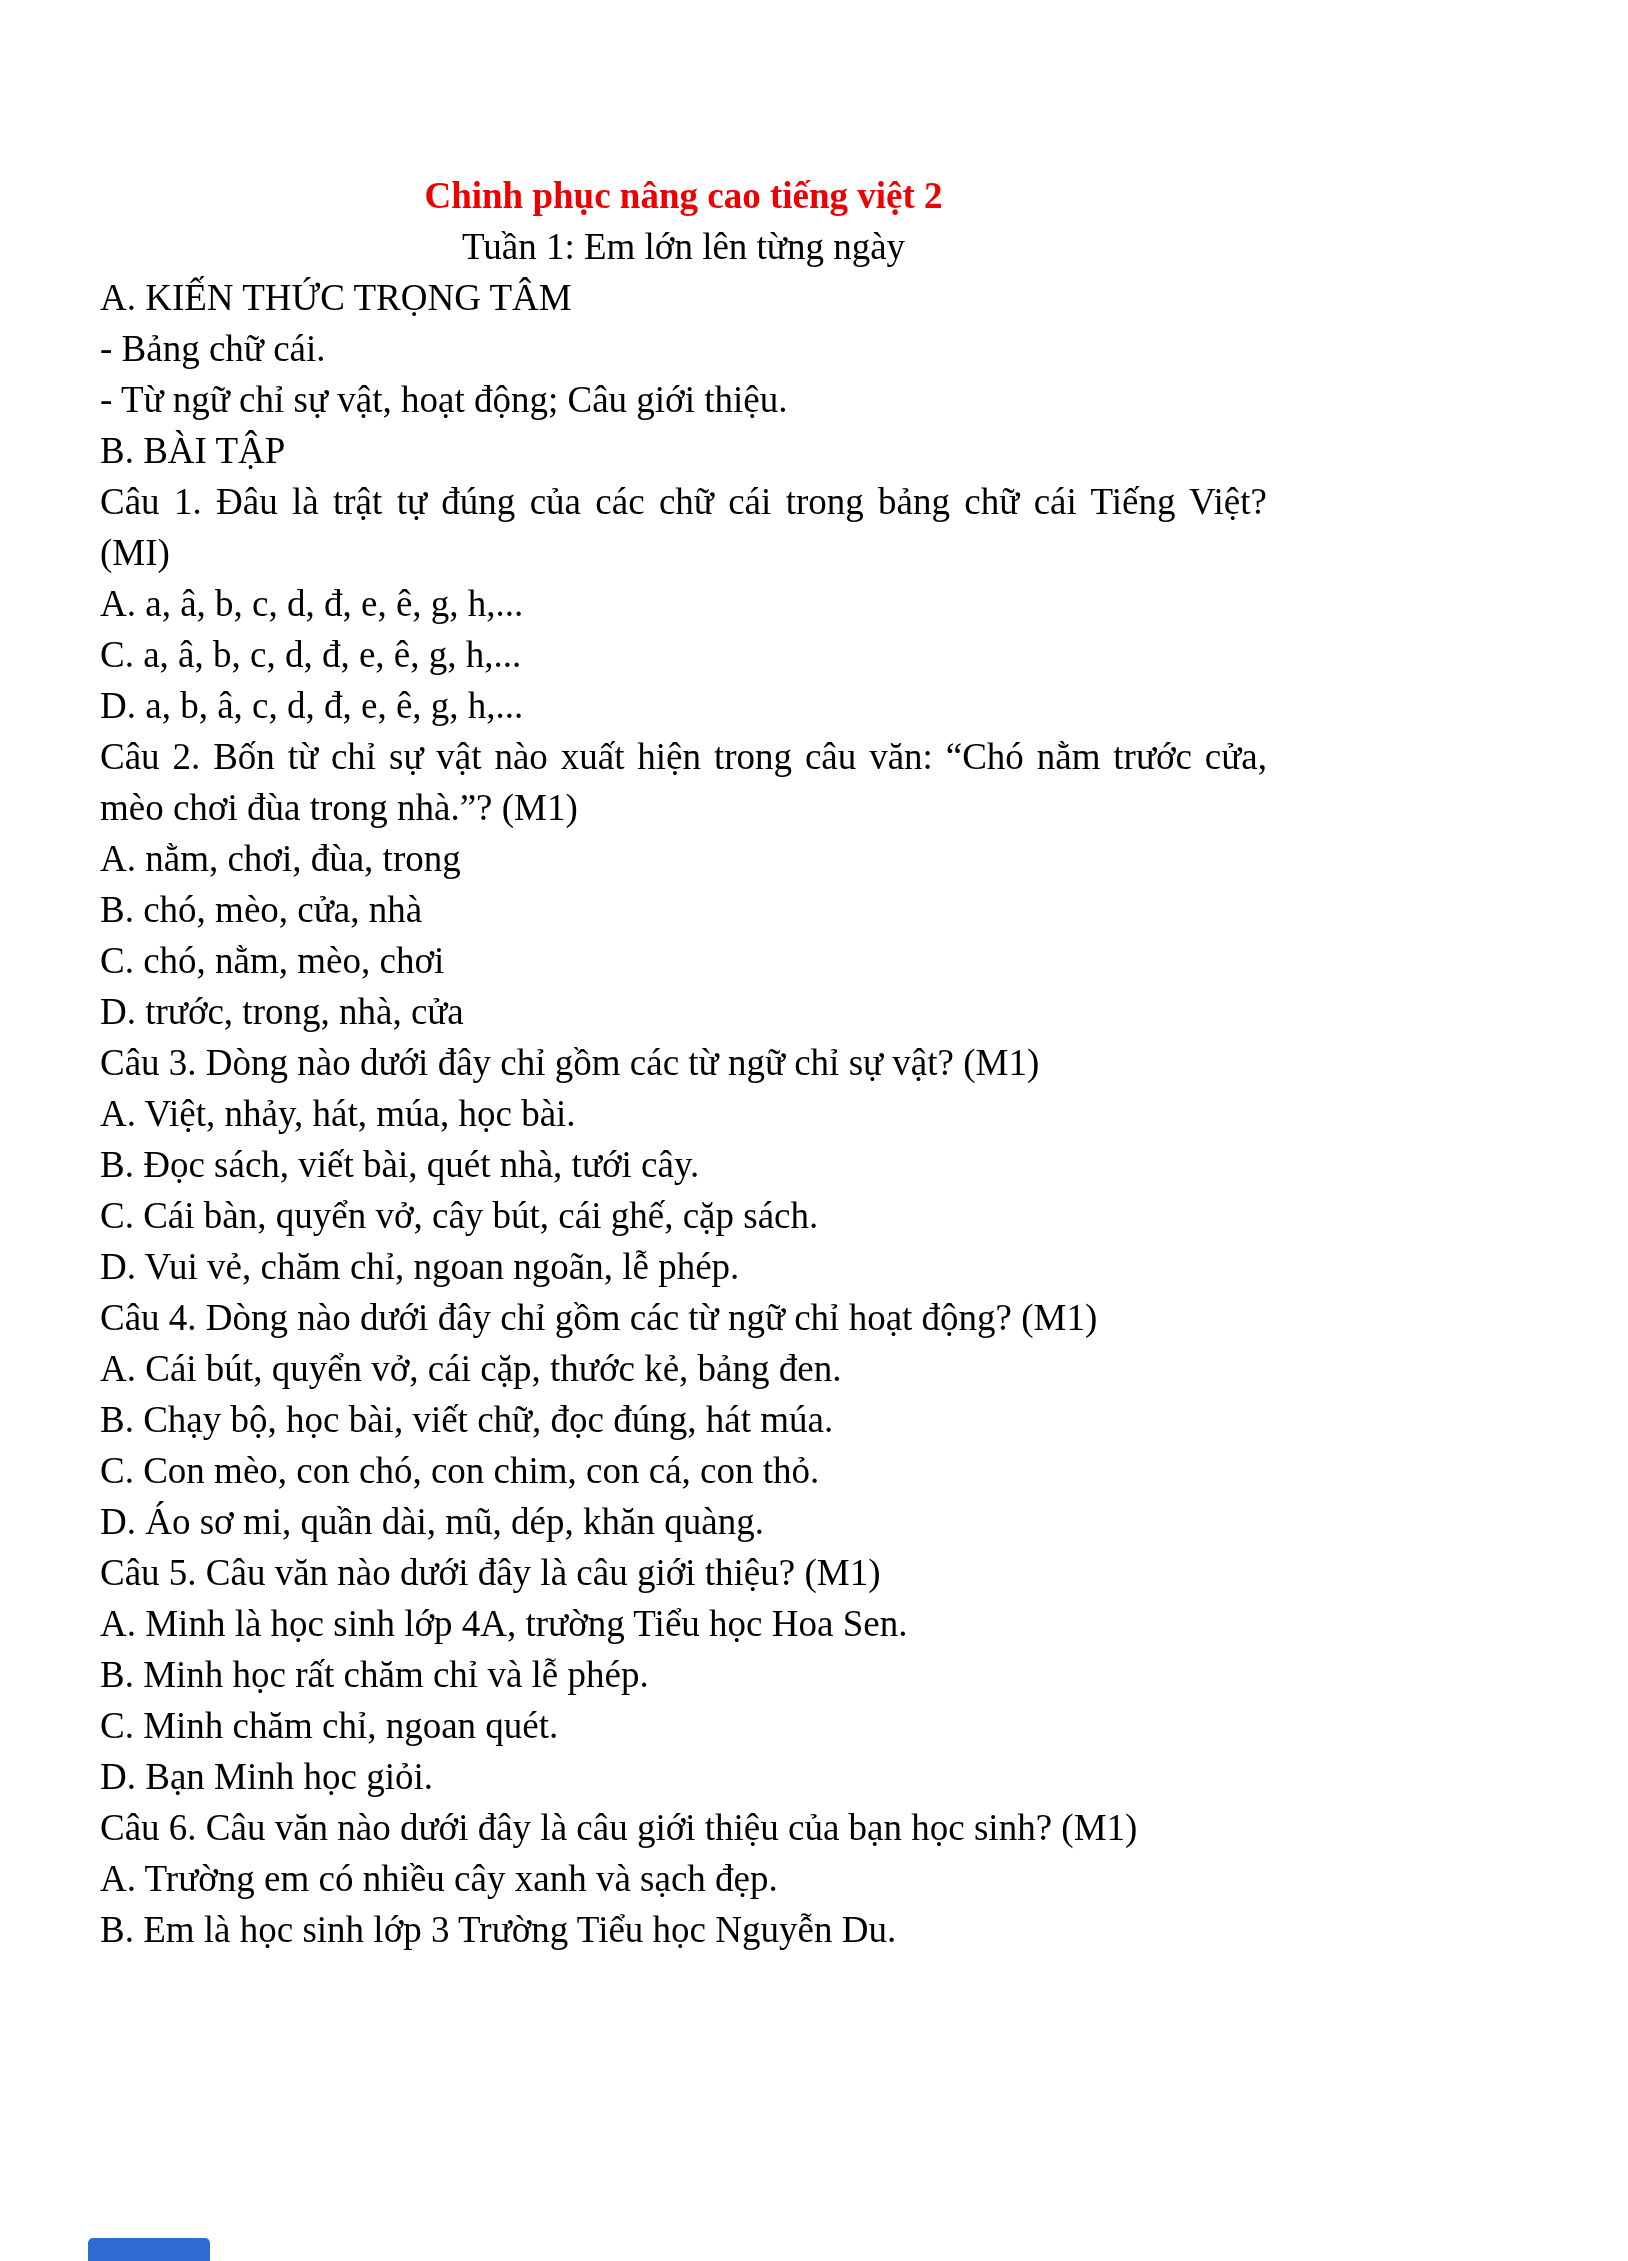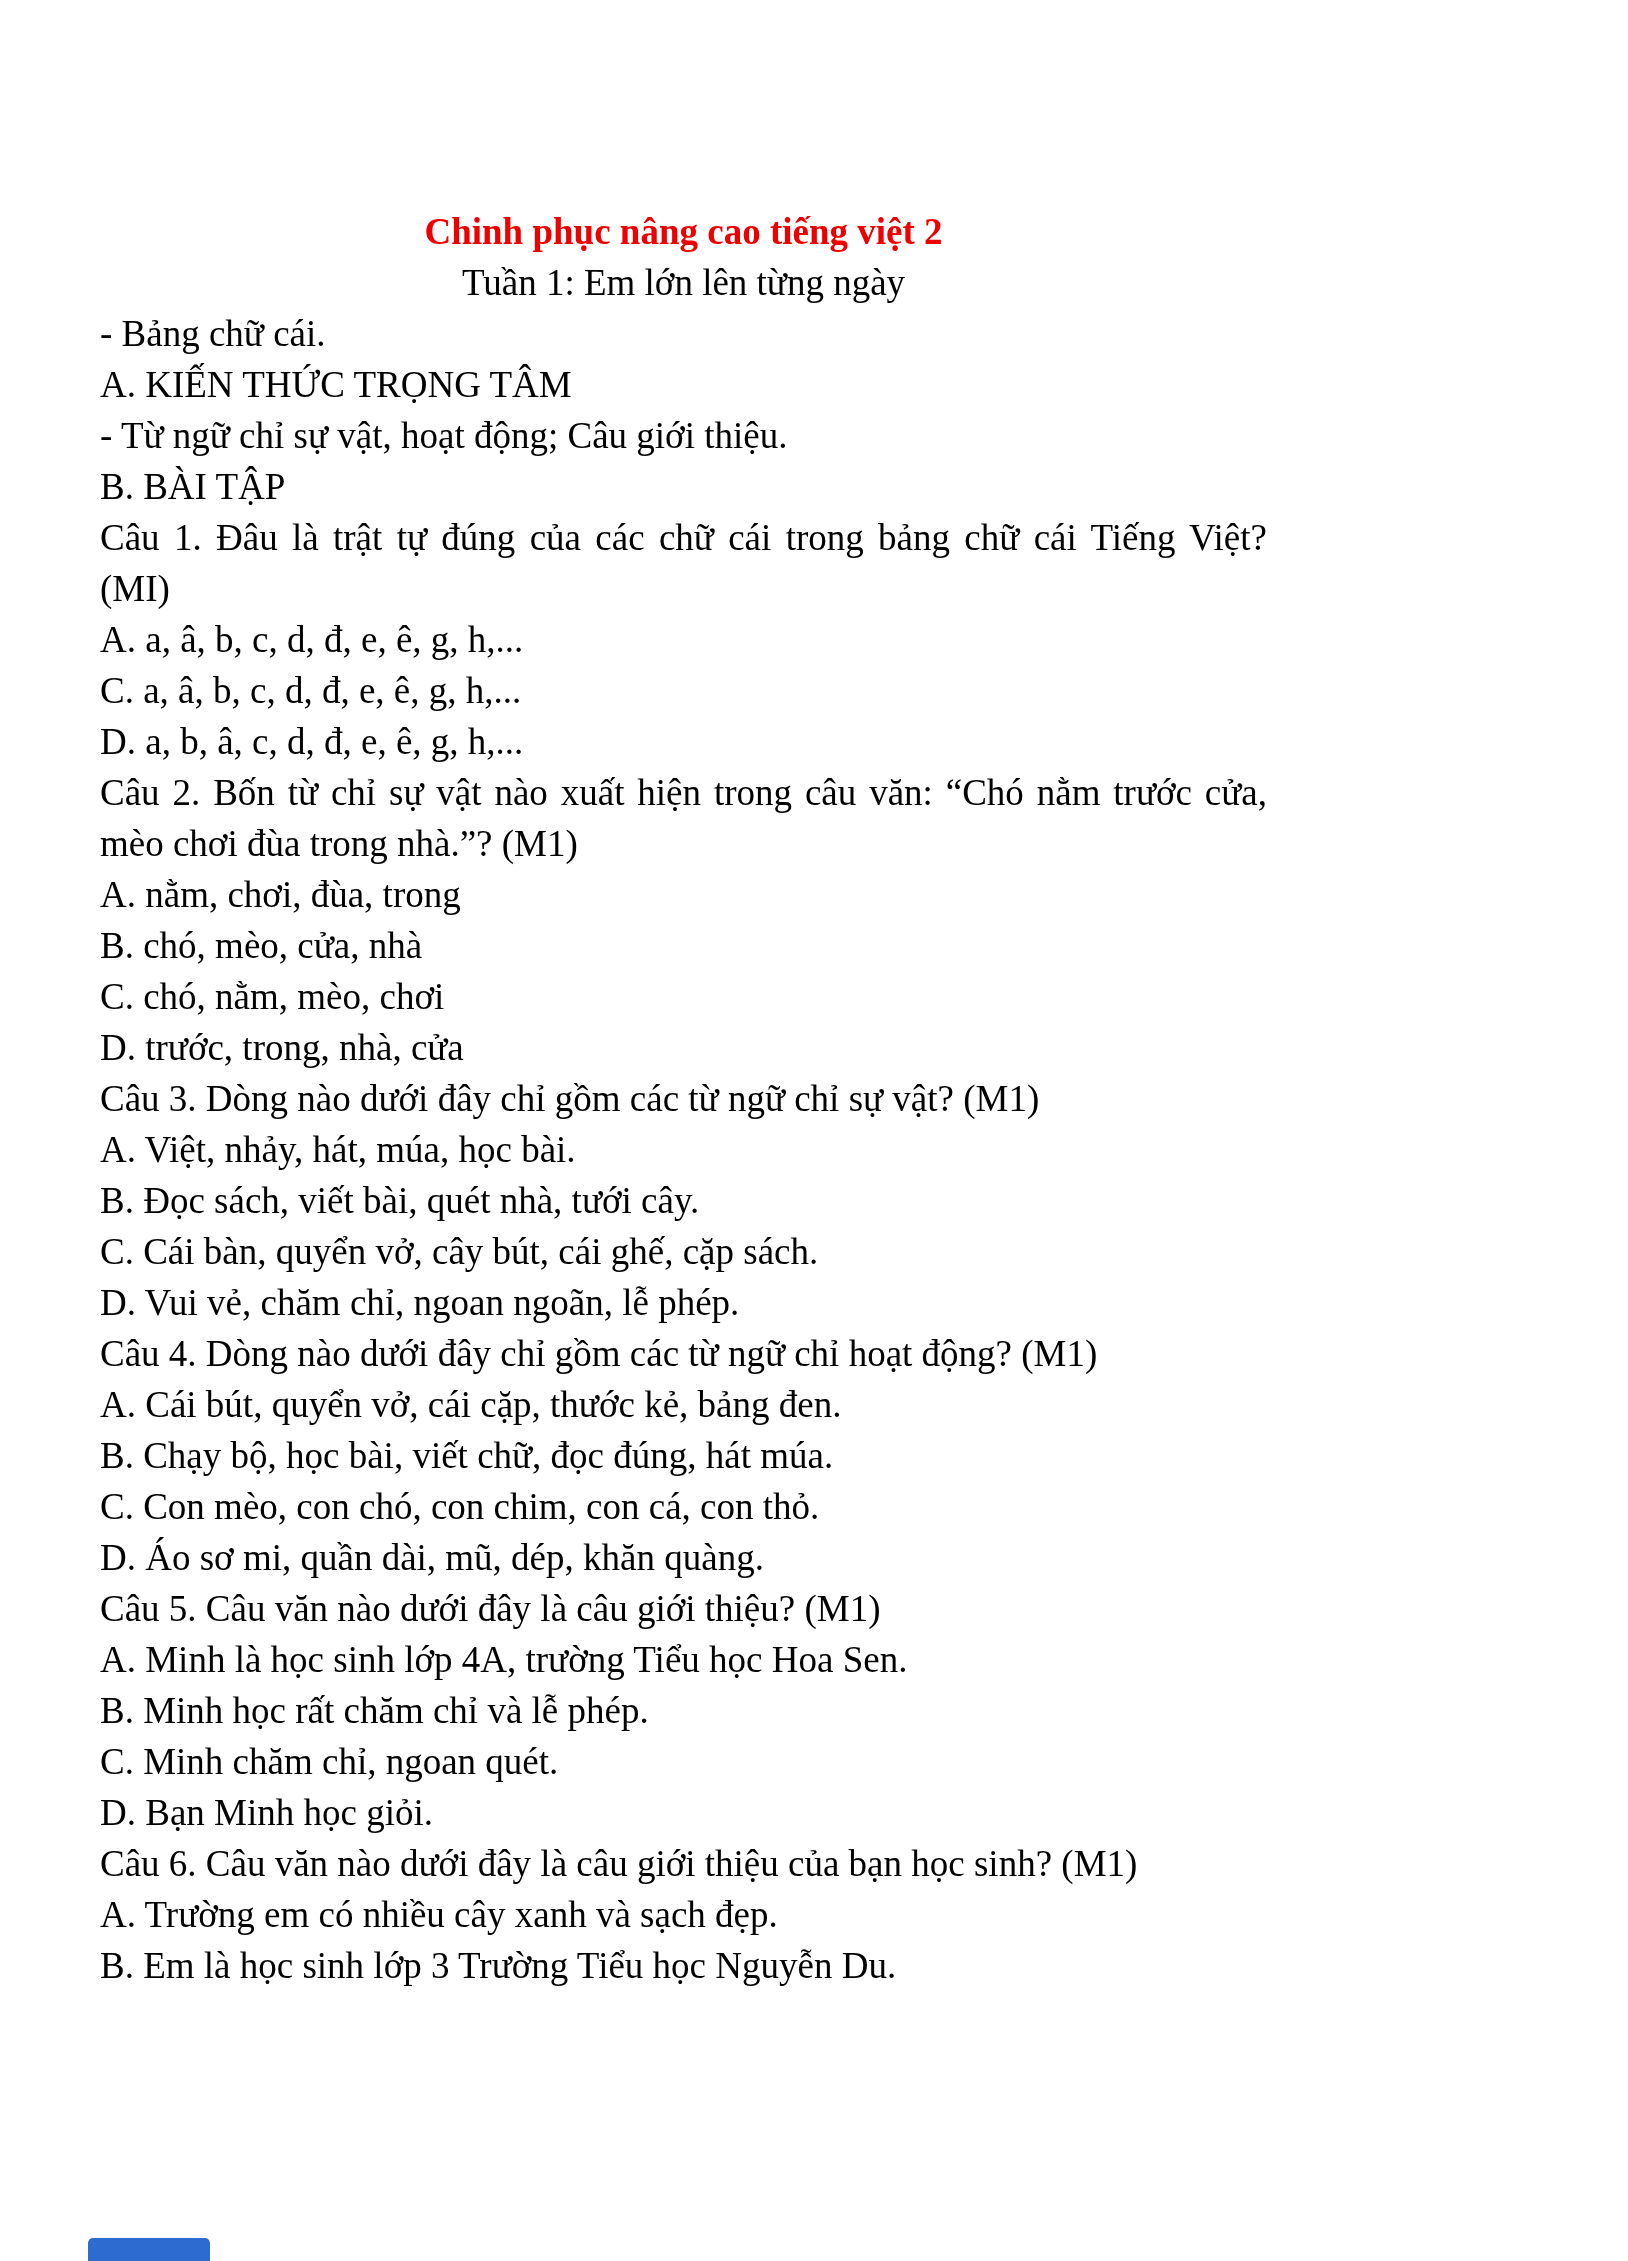--- a/index.html
+++ b/index.html
@@ -11,21 +11,20 @@
     font-family: "Liberation Serif", "DejaVu Serif", serif;
     position: relative;
     overflow: hidden;
   }
   .page {
     box-sizing: border-box;
     width: 1357px;
     padding: 170px 90px 0 100px;
     font-size: 37px;
     line-height: 51px;
-    margin-top: 36px;
   }
   .line { text-align: left; }
   .bold { font-weight: 400; }
   .center { text-align: center; }
   .title-line {
     color: #ef0000;
     font-weight: 700;
     text-align: center;
   }
   
@@ -44,22 +43,22 @@
   }
 </style>
 </head>
 <body>
 
 <div class="page">
 
   <div class="title-line">Chinh phục nâng cao tiếng việt 2</div>
   <div class="line bold center">Tuần 1: Em lớn lên từng ngày</div>
 
+  <div class="line bold">A. KIẾN THỨC TRỌNG TÂM</div>
   <div class="line">- Bảng chữ cái.</div>
-  <div class="line bold">A. KIẾN THỨC TRỌNG TÂM</div>
   <div class="line">- Từ ngữ chỉ sự vật, hoạt động; Câu giới thiệu.</div>
   <div class="line bold">B. BÀI TẬP</div>
 
   <div class="line bold jlast">Câu 1. Đâu là trật tự đúng của các chữ cái trong bảng chữ cái Tiếng Việt?</div>
   <div class="line bold">(MI)</div>
   <div class="line">A. a, â, b, c, d, đ, e, ê, g, h,...</div>
   <div class="line">C. a, â, b, c, d, đ, e, ê, g, h,...</div>
   <div class="line">D. a, b, â, c, d, đ, e, ê, g, h,...</div>
 
   <div class="line bold jlast">Câu 2. Bốn từ chỉ sự vật nào xuất hiện trong câu văn: “Chó nằm trước cửa,</div>

